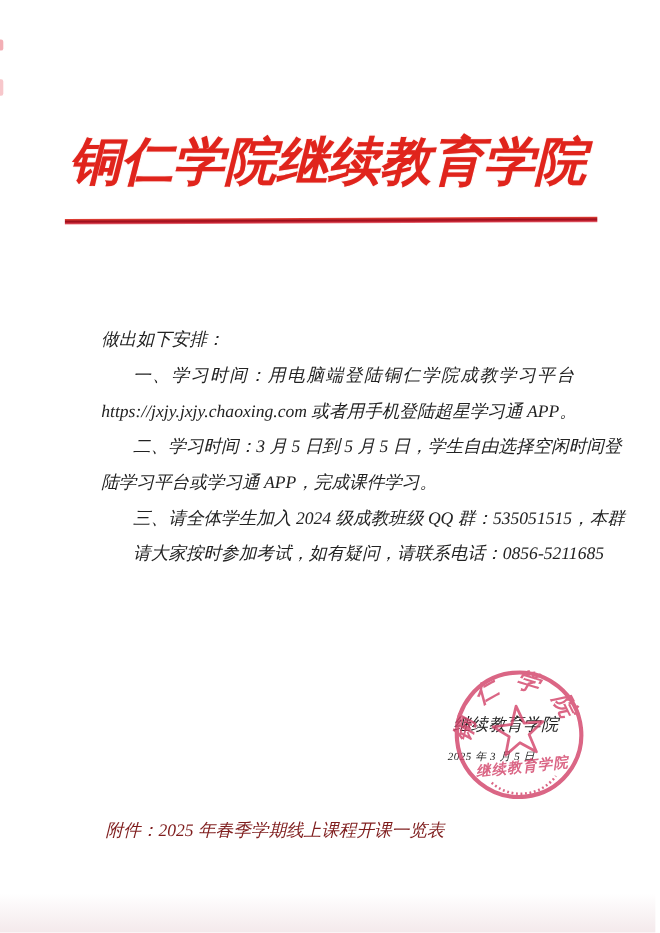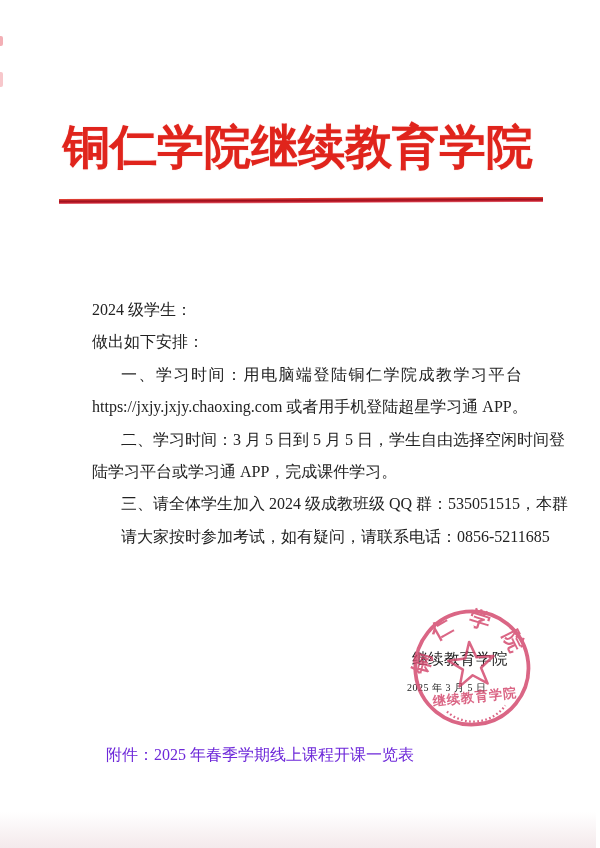--- a/index.html
+++ b/index.html
@@ -1,18 +1,18 @@
 <!DOCTYPE html>
 <html><head>
 <meta charset="utf-8">
 <style>
   html,body{margin:0;padding:0;background:#ffffff;}
   .page{
     position:relative;width:596px;height:848px;background:#ffffff;overflow:hidden;
-    font-family:"Liberation Serif", serif;color:#222;
+    font-family:"Liberation Serif", serif;color:#222;font-style:italic;
   }
   
   .edge-mark{position:absolute;left:0;background:rgba(233,110,120,0.55);border-radius:0 2px 2px 0;}
   .edge-mark.m1{top:36px;width:3px;height:10px;}
   .edge-mark.m2{top:72px;width:3px;height:15px;opacity:.7;}
   
   .letterhead{
     position:absolute;top:116px;left:0;width:100%;text-align:center;
     font-family:"Liberation Sans", sans-serif;font-weight:900;
     font-size:47px;line-height:62px;color:#e0241c;letter-spacing:0px;
@@ -42,42 +42,41 @@
   }
   .signature-date{
     position:absolute;top:681px;left:407px;font-size:10px;color:#222;
     letter-spacing:0.5px;white-space:nowrap;z-index:1;
   }
   .seal{
     position:absolute;top:606px;left:406px;width:132px;height:126px;z-index:2;
     transform:rotate(-6deg);opacity:0.82;
   }
   .attachment{
-    position:absolute;top:745px;left:106px;font-size:16px;color:#6d28d9;white-space:nowrap;
+    position:absolute;top:745px;left:96px;font-size:16px;color:#7f1d1d;white-space:nowrap;
   }
   .bottom-shade{
     position:absolute;bottom:0;left:0;width:100%;height:36px;
     background:linear-gradient(to bottom, rgba(244,232,234,0) 0%, rgba(240,226,229,0.75) 100%);
   }
 </style>
 </head>
 <body>
 
 <div class="page">
 
   <div class="edge-mark m1"></div>
   <div class="edge-mark m2"></div>
 
   <div class="letterhead">铜仁学院继续教育学院</div>
 
   <div class="red-rule"></div>
 
 
   <div class="body-block">
-    <div class="line">2024 级学生：</div>
     <div class="line">做出如下安排：</div>
     <div class="line indent spread">一、学习时间：用电脑端登陆铜仁学院成教学习平台</div>
     <div class="line">https://jxjy.jxjy.chaoxing.com 或者用手机登陆超星学习通 APP。</div>
     <div class="line indent">二、学习时间：3 月 5 日到 5 月 5 日，学生自由选择空闲时间登</div>
     <div class="line">陆学习平台或学习通 APP，完成课件学习。</div>
     <div class="line indent">三、请全体学生加入 2024 级成教班级 QQ 群：535051515，本群</div>
     <div class="line indent">请大家按时参加考试，如有疑问，请联系电话：0856-5211685</div>
   </div>
 
   <div class="signature-name">继续教育学院</div>

